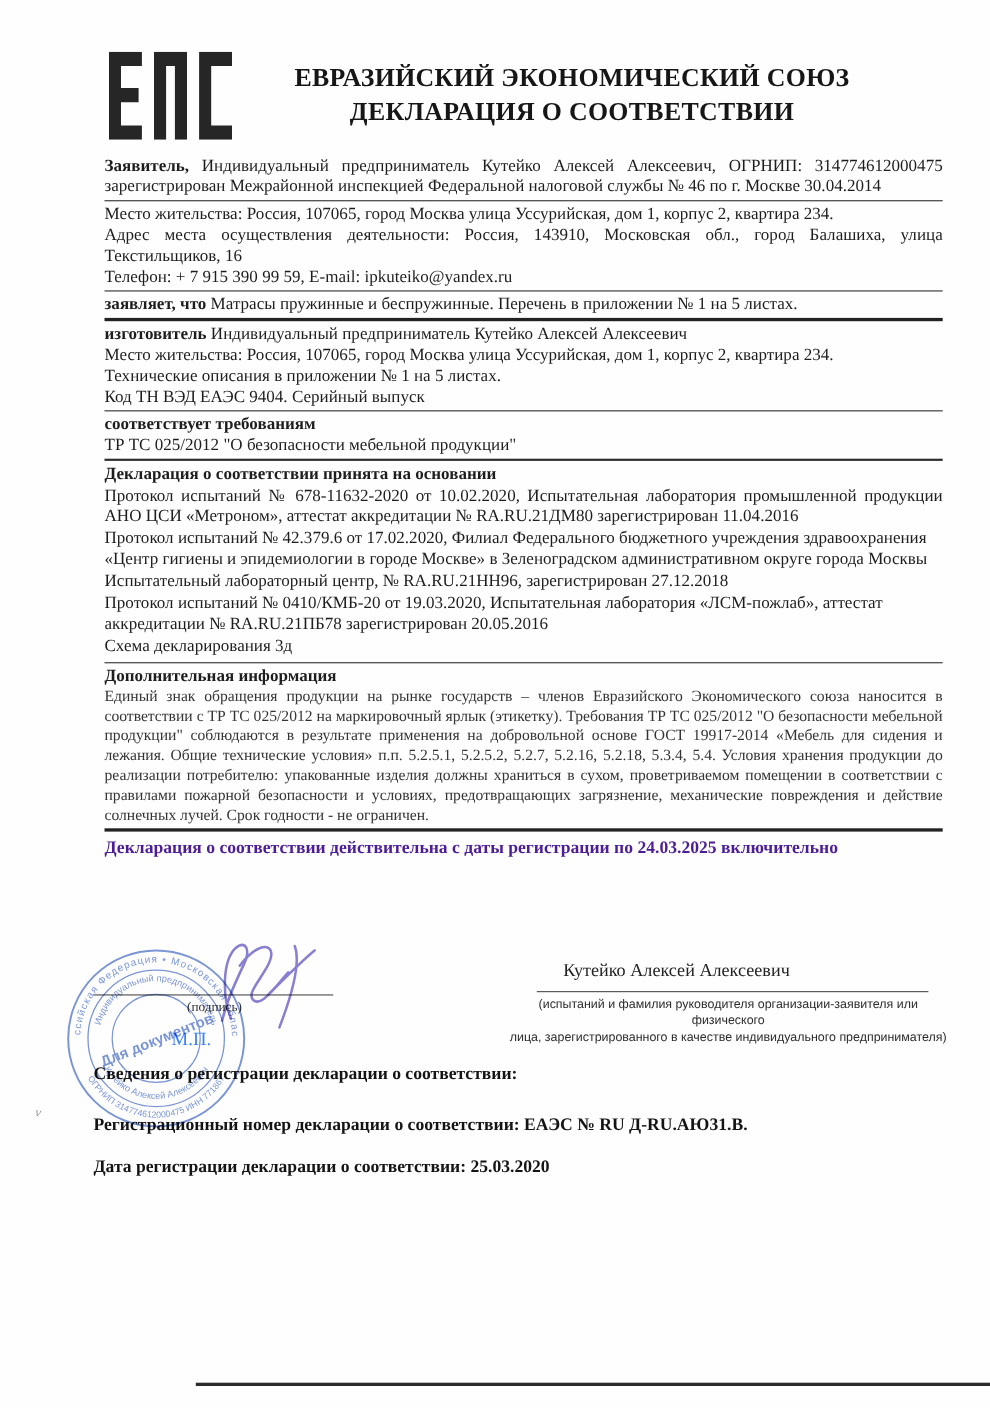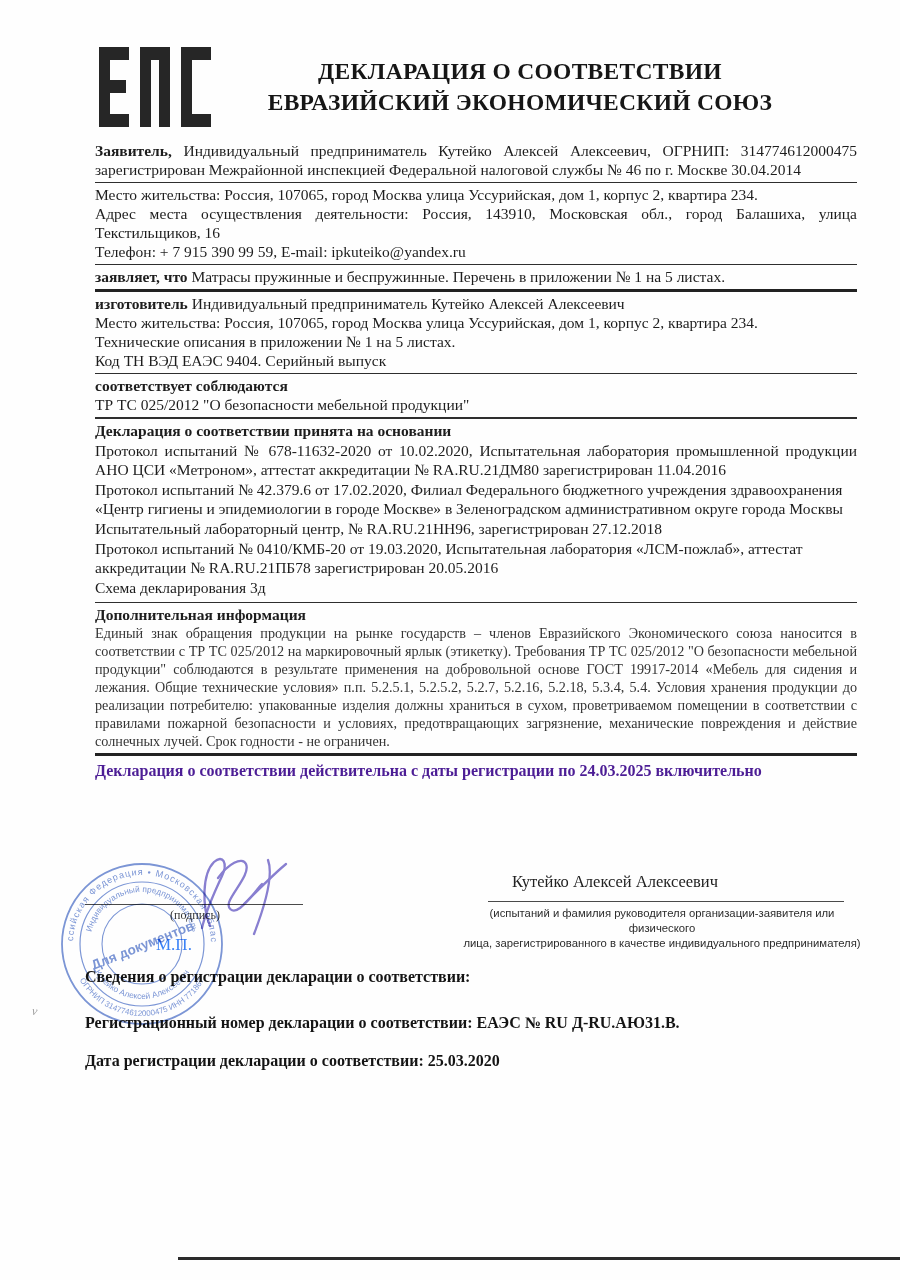--- a/index.html
+++ b/index.html
@@ -53,22 +53,22 @@
     <svg width="112" height="80" viewBox="0 0 112 80" aria-hidden="true">
       <g fill="#262626">
         <path d="M0,0 H30 V13 H11 V33 H27 V46 H11 V67 H30 V80 H0 Z"></path>
         <path d="M41,80 V0 H71 V80 H60 V13 H52 V80 Z"></path>
         <path d="M82,0 H112 V13 H93 V67 H112 V80 H82 Z"></path>
       </g>
     </svg>
   </div>
 
   <div class="title">
+    <div>ЕВРАЗИЙСКИЙ ЭКОНОМИЧЕСКИЙ СОЮЗ</div>
     <div>ДЕКЛАРАЦИЯ О СООТВЕТСТВИИ</div>
-    <div>ЕВРАЗИЙСКИЙ ЭКОНОМИЧЕСКИЙ СОЮЗ</div>
   </div>
 
   <div class="body">
 
     <div class="row">
       <p class="just"><b>Заявитель,</b> <span>Индивидуальный предприниматель Кутейко Алексей Алексеевич,  ОГРНИП: 314774612000475 зарегистрирован Межрайонной инспекцией Федеральной налоговой службы № 46 по г. Москве 30.04.2014</span></p>
     </div>
 
     <div class="row">
       <p>Место жительства: Россия, 107065, город Москва улица Уссурийская, дом 1, корпус 2, квартира 234.</p>
@@ -81,21 +81,21 @@
     </div>
 
     <div class="row">
       <p><b>изготовитель</b> <span>Индивидуальный предприниматель Кутейко Алексей Алексеевич</span></p>
       <p>Место жительства: Россия, 107065, город Москва улица Уссурийская, дом 1, корпус 2, квартира 234.</p>
       <p>Технические описания в приложении № 1 на 5 листах.</p>
       <p>Код ТН ВЭД ЕАЭС 9404.  Серийный выпуск</p>
     </div>
 
     <div class="row t2">
-      <p><b>соответствует соблюдаются</b></p>
+      <p><b>соответствует требованиям</b></p>
       <p>ТР ТС 025/2012 "О безопасности мебельной продукции"</p>
     </div>
 
     <div class="row basis">
       <p><b>Декларация о соответствии принята на основании</b></p>
       <p class="just">Протокол испытаний № 678-11632-2020 от 10.02.2020, Испытательная лаборатория промышленной продукции АНО ЦСИ «Метроном», аттестат аккредитации № RA.RU.21ДМ80 зарегистрирован 11.04.2016</p>
       <p>Протокол испытаний № 42.379.6 от 17.02.2020, Филиал Федерального бюджетного учреждения здравоохранения «Центр гигиены и эпидемиологии в городе Москве» в Зеленоградском административном округе города Москвы Испытательный лабораторный центр, № RA.RU.21НН96, зарегистрирован 27.12.2018</p>
       <p>Протокол испытаний № 0410/КМБ-20 от 19.03.2020, Испытательная лаборатория «ЛСМ-пожлаб», аттестат аккредитации № RA.RU.21ПБ78 зарегистрирован 20.05.2016</p>
       <p>Схема декларирования 3д</p>
     </div>

